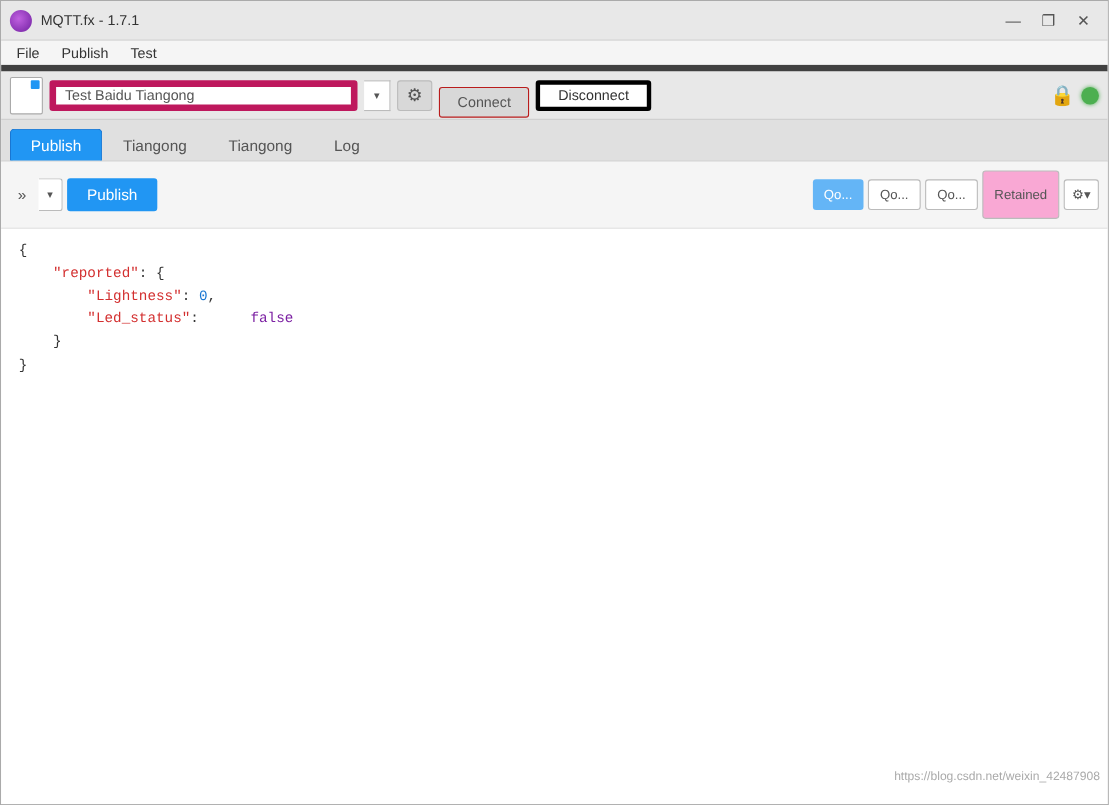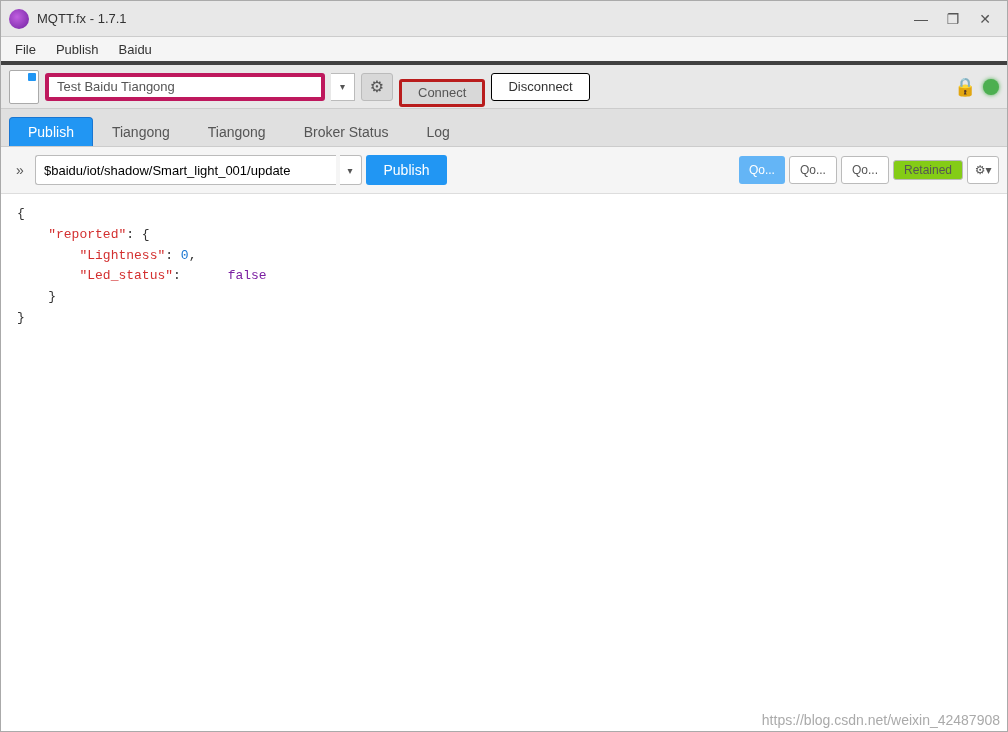--- a/index.html
+++ b/index.html
@@ -55,21 +55,21 @@
       color: #555;
     }
 
     
     .menu-bar {
       background: #f5f5f5;
       height: 28px;
       display: flex;
       align-items: center;
       padding: 0 4px;
-      border-bottom: 4px solid #404040;
+      border-bottom: 6px solid #404040;
     }
     .menu-item {
       padding: 4px 10px;
       cursor: pointer;
       color: #333;
       font-size: 13px;
       border-radius: 3px;
     }
 
     
@@ -99,21 +99,21 @@
       right: 2px;
       width: 8px;
       height: 8px;
       background: #2196F3;
       border-radius: 1px;
     }
     .toolbar-profile-input {
       flex: 1;
       max-width: 280px;
       height: 28px;
-      border: 4px solid #be185d;
+      border: 6px solid #be185d;
       border-radius: 3px;
       padding: 0 8px;
       font-size: 13px;
       background: white;
       color: #555;
     }
     .toolbar-dropdown-btn {
       width: 24px;
       height: 28px;
       background: white;
@@ -136,32 +136,32 @@
       display: flex;
       align-items: center;
       justify-content: center;
       font-size: 16px;
       color: #555;
     }
     .toolbar-connect-btn {
       height: 28px;
       padding: 0 16px;
       background: #d8d8d8;
-      border: 3px solid #b91c1c;
+      border: 1px solid #b91c1c;
       border-radius: 3px;
       cursor: pointer;
       font-size: 13px;
       color: #555;
       margin-top: 12px;
     }
     .toolbar-disconnect-btn {
       height: 28px;
       padding: 0 16px;
       background: white;
-      border: 1px solid #000000;
+      border: 4px solid #000000;
       border-radius: 3px;
       cursor: pointer;
       font-size: 13px;
       color: #333;
     }
     .toolbar-spacer { flex: 1; }
     .toolbar-lock-icon {
       font-size: 18px;
       color: #333;
     }
@@ -278,23 +278,23 @@
       height: 28px;
       padding: 0 10px;
       background: white;
       color: #555;
       border: 1px solid #bbb;
       border-radius: 3px;
       cursor: pointer;
       font-size: 12px;
     }
     .retained-btn {
-      height: 20px;
+      height: 44px;
       padding: 0 10px;
-      background: #84cc16;
+      background: #f9a8d4;
       color: #555;
       border: 1px solid #bbb;
       border-radius: 3px;
       cursor: pointer;
       font-size: 12px;
     }
     .options-btn {
       width: 32px;
       height: 28px;
       background: white;
@@ -320,43 +320,43 @@
       overflow: auto;
     }
     .editor-line { white-space: pre; }
     .key-color { color: #d32f2f; }
     .val-color { color: #1976D2; }
     .bool-color { color: #7b1fa2; margin-left: 39px; }
 
     
     .watermark {
       position: fixed;
-      bottom: 4px;
+      bottom: 20px;
       right: 8px;
-      font-size: 14px;
+      font-size: 11px;
       color: #aaa;
     }
   </style>
 </head>
 <body>
 
 <div class="title-bar">
   <div class="title-bar-icon"></div>
   <span class="title-bar-text">MQTT.fx - 1.7.1</span>
   <div class="title-bar-controls">
     <button class="title-btn">—</button>
     <button class="title-btn">❐</button>
     <button class="title-btn close">✕</button>
   </div>
 </div>
 
 <div class="menu-bar">
   <span class="menu-item">File</span>
   <span class="menu-item">Publish</span>
-  <span class="menu-item">Baidu</span>
+  <span class="menu-item">Test</span>
 </div>
 
 <div class="toolbar">
   <div class="toolbar-doc-icon"></div>
   <input class="toolbar-profile-input" type="text" value="Test Baidu Tiangong" readonly="" placeholder="Test Baidu Tiangong" style="">
   <button class="toolbar-dropdown-btn">▾</button>
   <button class="toolbar-gear-btn">⚙</button>
   <button class="toolbar-connect-btn">Connect</button>
   <button class="toolbar-disconnect-btn">Disconnect</button>
   <div class="toolbar-spacer"></div>
@@ -368,32 +368,28 @@
   <div class="tab active">
     <span>Publish</span>
   </div>
   <div class="tab">
     <span>Tiangong</span>
   </div>
   <div class="tab">
     <span>Tiangong</span>
   </div>
   <div class="tab">
-    <span>Broker Status</span>
-  </div>
-  <div class="tab">
     <span>Log</span>
   </div>
 </div>
 
 <div class="publish-area">
 
   <div class="topic-bar">
     <button class="topic-arrow-btn">»</button>
-    <input class="topic-input" type="text" value="$baidu/iot/shadow/Smart_light_001/update" style="">
     <button class="topic-dropdown-btn">▾</button>
     <button class="publish-btn">Publish</button>
     <div class="topic-spacer"></div>
     <button class="qos-btn">Qo...</button>
     <button class="qos-btn-outline">Qo...</button>
     <button class="qos-btn-outline">Qo...</button>
     <button class="retained-btn">Retained</button>
     <button class="options-btn">⚙▾</button>
   </div>
 

